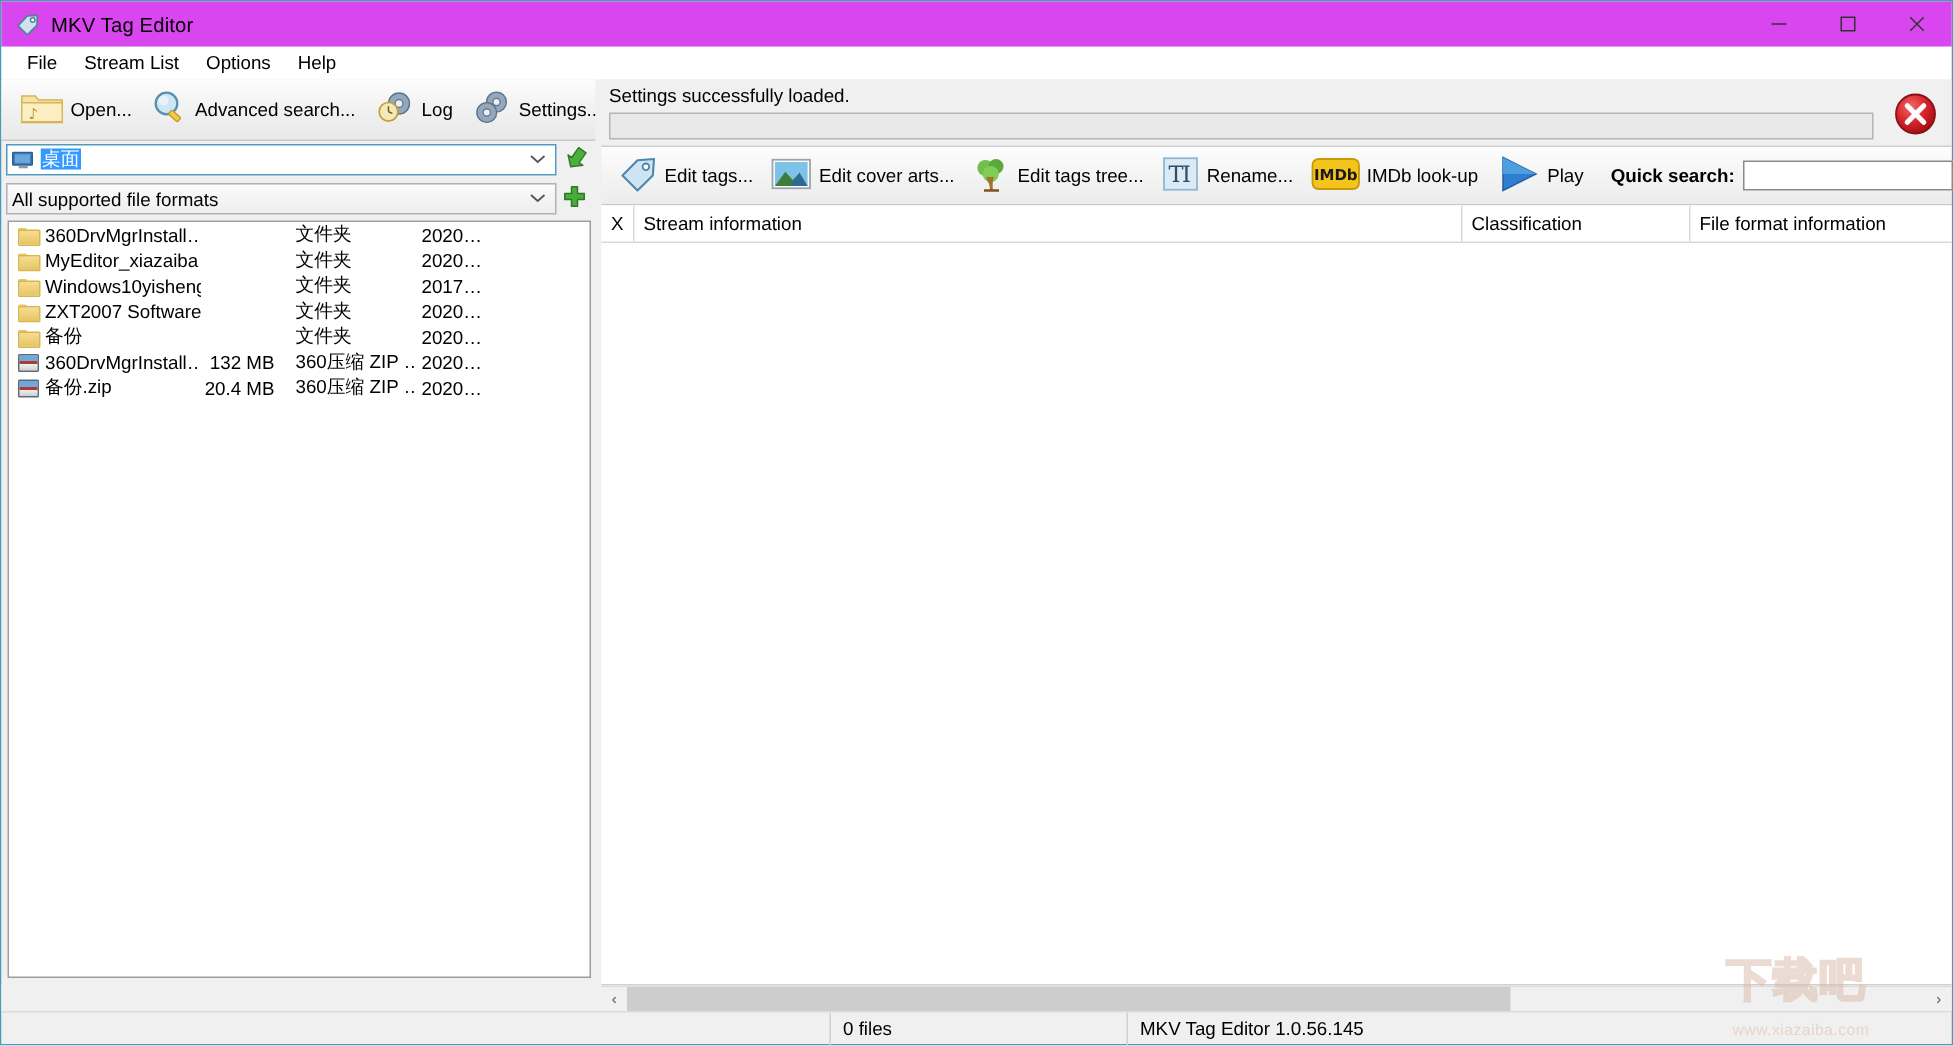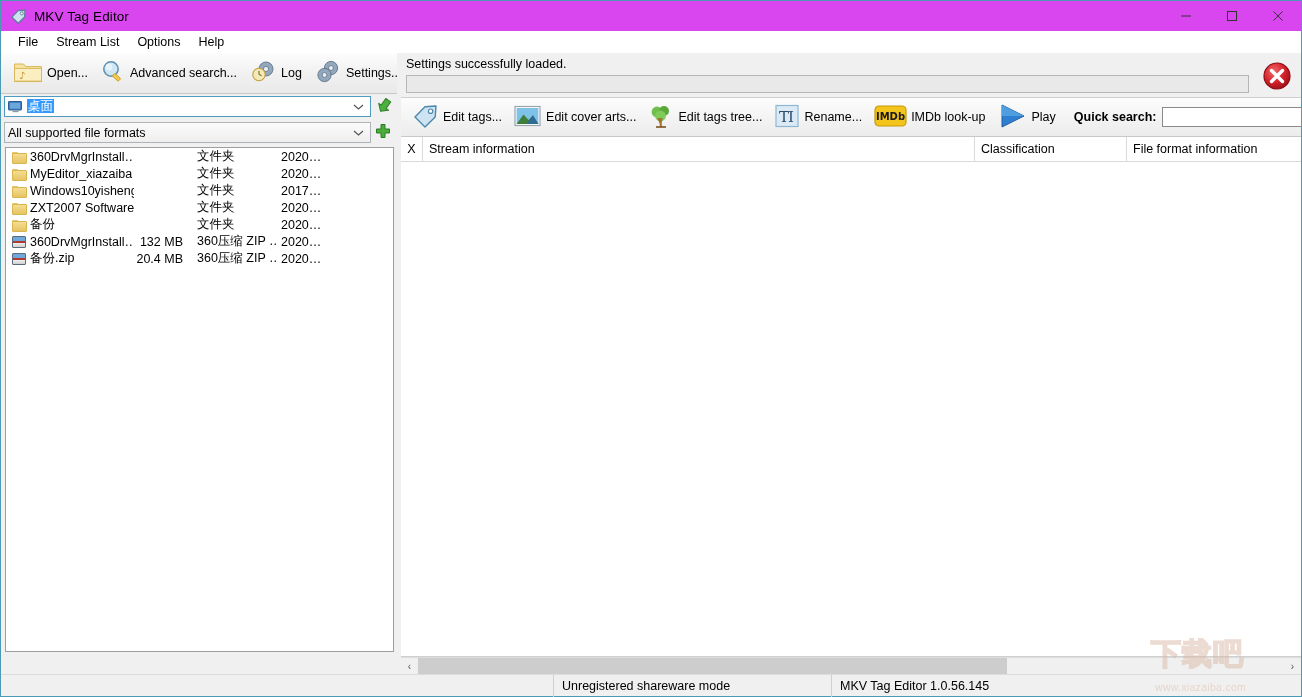--- a/index.html
+++ b/index.html
@@ -757,21 +757,21 @@
         <div class="hs-track">
           <div class="hs-thumb"></div>
         </div>
         <div class="hs-arrow">›</div>
       </div>
     </div>
   </div>
 
   <div class="statusbar">
     <div class="sb-cell c1"></div>
-    <div class="sb-cell c3">Unregistered shareware mode</div>
+    <div class="sb-cell c2">0 files</div>
     <div class="sb-cell c4">MKV Tag Editor 1.0.56.145</div>
   </div>
 
   <div class="watermark">
     <div class="wm-cn">下载吧</div>
     <div class="wm-url">www.xiazaiba.com</div>
   </div>
 
 </div>
 

